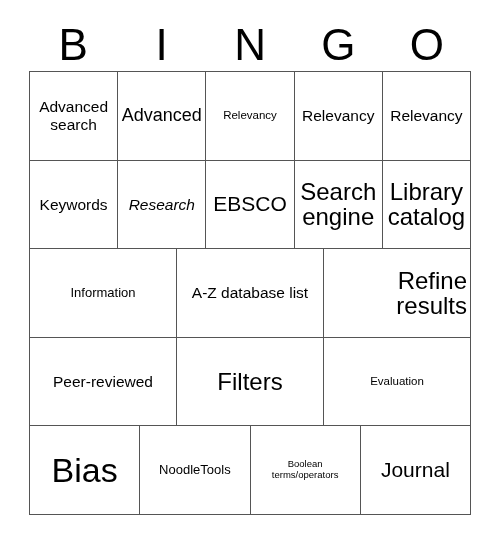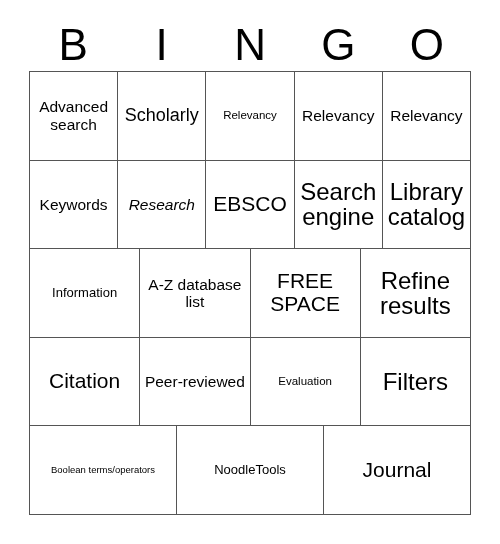--- a/index.html
+++ b/index.html
@@ -124,21 +124,21 @@
     </div>
   </div>
 
   <div class="bingo-grid" style="border-top-color: rgb(85, 85, 85); border-left-color: rgb(85, 85, 85);">
 
     <div class="bingo-row">
       <div class="bingo-cell" style="border-right-color: rgb(85, 85, 85); border-bottom-color: rgb(85, 85, 85);">
         <span class="cell-text fs-m">Advanced search</span>
       </div>
       <div class="bingo-cell" style="border-right-color: rgb(85, 85, 85); border-bottom-color: rgb(85, 85, 85);">
-        <span class="cell-text fs-l">Scholarly</span>
+        <span class="cell-text fs-l">Advanced</span>
       </div>
       <div class="bingo-cell" style="border-right-color: rgb(85, 85, 85); border-bottom-color: rgb(85, 85, 85);">
         <span class="cell-text fs-xs">Relevancy</span>
       </div>
       <div class="bingo-cell" style="border-right-color: rgb(85, 85, 85); border-bottom-color: rgb(85, 85, 85);">
         <span class="cell-text fs-m">Relevancy</span>
       </div>
       <div class="bingo-cell" style="border-right-color: rgb(85, 85, 85); border-bottom-color: rgb(85, 85, 85);">
         <span class="cell-text fs-m">Relevancy</span>
       </div>
@@ -162,49 +162,46 @@
       </div>
     </div>
 
     <div class="bingo-row">
       <div class="bingo-cell" style="border-right-color: rgb(85, 85, 85); border-bottom-color: rgb(85, 85, 85);">
         <span class="cell-text fs-s">Information</span>
       </div>
       <div class="bingo-cell" style="border-right-color: rgb(85, 85, 85); border-bottom-color: rgb(85, 85, 85);">
         <span class="cell-text fs-m">A-Z database list</span>
       </div>
-      <div class="bingo-cell" style="border-right-color: rgb(85, 85, 85); border-bottom-color: rgb(85, 85, 85);">
-        <span class="cell-text fs-xl">FREE SPACE</span>
-      </div>
-      <div class="bingo-cell" style="border-right-color: rgb(85, 85, 85); border-bottom-color: rgb(85, 85, 85);">
+      <div class="bingo-cell" style="border-right-color: rgb(85, 85, 85); border-bottom-color: rgb(85, 85, 85); text-align: right;">
         <span class="cell-text fs-xxl">Refine results</span>
       </div>
     </div>
 
     <div class="bingo-row">
       <div class="bingo-cell" style="border-right-color: rgb(85, 85, 85); border-bottom-color: rgb(85, 85, 85);">
-        <span class="cell-text fs-xl">Citation</span>
-      </div>
-      <div class="bingo-cell" style="border-right-color: rgb(85, 85, 85); border-bottom-color: rgb(85, 85, 85);">
         <span class="cell-text fs-m">Peer-reviewed</span>
       </div>
       <div class="bingo-cell" style="border-right-color: rgb(85, 85, 85); border-bottom-color: rgb(85, 85, 85);">
+        <span class="cell-text fs-xxl">Filters</span>
+      </div>
+      <div class="bingo-cell" style="border-right-color: rgb(85, 85, 85); border-bottom-color: rgb(85, 85, 85);">
         <span class="cell-text fs-xs">Evaluation</span>
       </div>
-      <div class="bingo-cell" style="border-right-color: rgb(85, 85, 85); border-bottom-color: rgb(85, 85, 85);">
-        <span class="cell-text fs-xxl">Filters</span>
-      </div>
-    </div>
-
-    <div class="bingo-row">
+    </div>
+
+    <div class="bingo-row">
+      <div class="bingo-cell" style="border-right-color: rgb(85, 85, 85); border-bottom-color: rgb(85, 85, 85);">
+        <span class="cell-text fs-4xl">Bias</span>
+      </div>
+      <div class="bingo-cell" style="border-right-color: rgb(85, 85, 85); border-bottom-color: rgb(85, 85, 85);">
+        <span class="cell-text fs-s">NoodleTools</span>
+      </div>
       <div class="bingo-cell" style="border-right-color: rgb(85, 85, 85); border-bottom-color: rgb(85, 85, 85);">
         <span class="cell-text fs-xxs">Boolean terms/operators</span>
-      </div>
-      <div class="bingo-cell" style="border-right-color: rgb(85, 85, 85); border-bottom-color: rgb(85, 85, 85);">
-        <span class="cell-text fs-s">NoodleTools</span>
       </div>
       <div class="bingo-cell" style="border-right-color: rgb(85, 85, 85); border-bottom-color: rgb(85, 85, 85);">
         <span class="cell-text fs-xl">Journal</span>
       </div>
     </div>
 
   </div>
 </div>
 
 </body></html>

